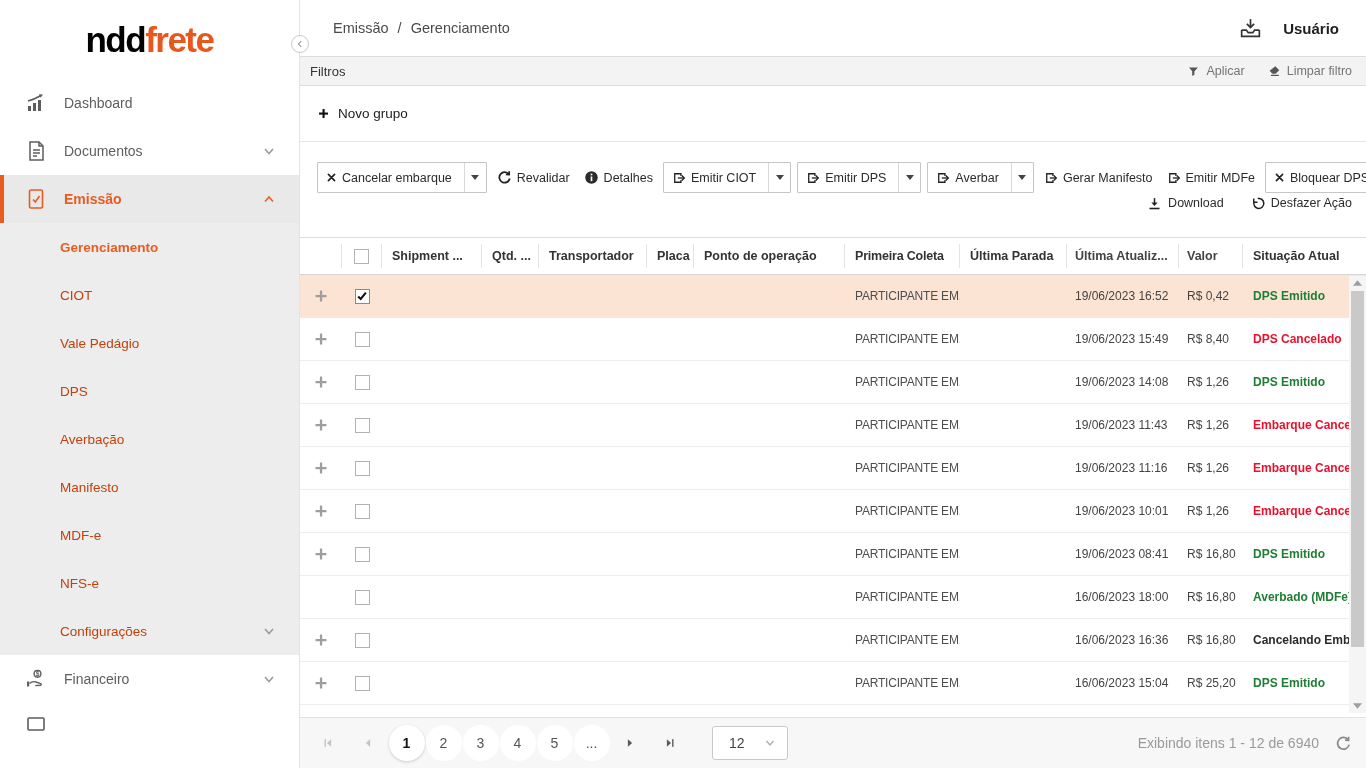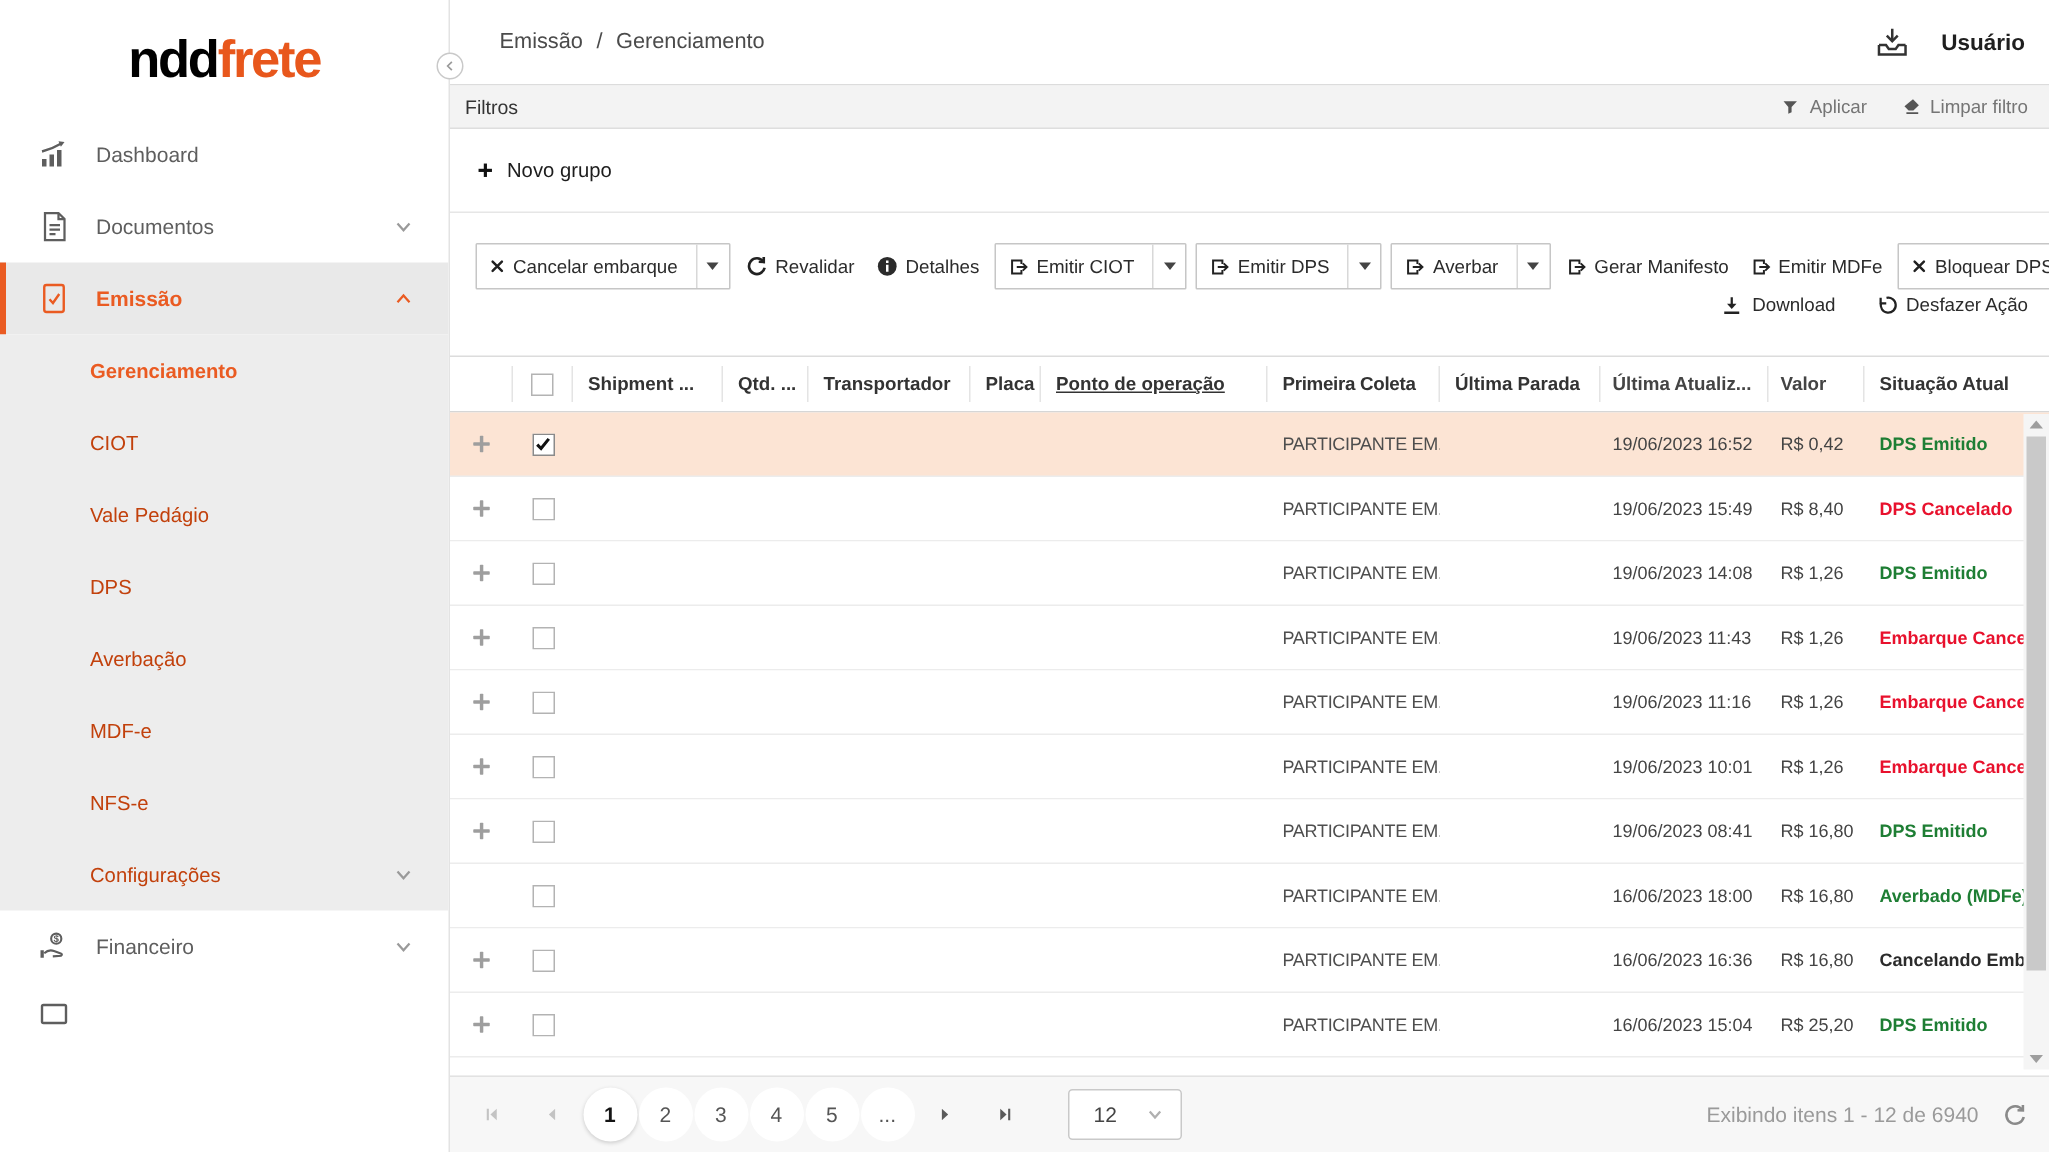--- a/index.html
+++ b/index.html
@@ -23,21 +23,21 @@
   .sub-item { height:48px; display:flex; align-items:center; padding:0 22px 0 60px;
     color:#c2410c; font-size:13.5px; cursor:pointer; }
   .sub-item.active { color:#ea5b22; font-weight:bold; }
   .sub-item .chev { margin-left:auto; width:16px; height:16px; }
   svg { display:block; }
 
   
   .main { position:absolute; left:300px; top:0; right:0; bottom:0; background:#fff; }
   .topbar { height:57px; border-bottom:1px solid #dcdcdc; display:flex; align-items:center; background:#fff; }
   .breadcrumb { margin-left:33px; font-size:14.5px; color:#4b4b4b; display:flex; gap:9px; align-items:center; }
-  .user-area { margin-left:auto; display:flex; align-items:center; gap:19px; padding-right:16px; }
+  .user-area { margin-left:auto; display:flex; align-items:center; gap:19px; padding-right:27px; }
   .user-name { font-weight:bold; font-size:15px; color:#1f1f1f; }
   .collapse-btn { position:absolute; left:291px; top:35px; width:18px; height:18px; border-radius:50%;
     background:#fff; border:1px solid #c9c9c9; z-index:9; display:flex; align-items:center; justify-content:center; }
 
   .filters-bar { height:29px; background:#f3f3f3; border-bottom:1px solid #dedede;
     display:flex; align-items:center; padding:0 14px 0 10px; }
   .filters-title { font-size:13px; color:#333; }
   .filters-actions { margin-left:auto; display:flex; gap:22px; }
   .filter-action { display:flex; align-items:center; gap:6px; font-size:12.5px; color:#757575; cursor:pointer; }
 
@@ -65,21 +65,21 @@
   .grid-header { display:flex; height:37px; align-items:center; border-bottom:1px solid #d6d6d6; }
   .gh-cell { height:24px; display:flex; align-items:center; font-weight:bold; font-size:12.5px; color:#333;
     padding:0 10px; white-space:nowrap; overflow:hidden; border-right:1px solid #e4e4e4; cursor:pointer; }
   .gh-cell.last { border-right:none; }
   .grid-row { display:flex; height:43px; align-items:center; border-bottom:1px solid #ececec; background:#fff; }
   .grid-row.selected { background:#fce4d4; }
   .cell { font-size:12px; color:#4e4e4e; padding:0 10px; white-space:nowrap; overflow:hidden; }
   .c0 { width:42px; padding:0; display:flex; justify-content:center; }
   .c1 { width:40px; padding:0; display:flex; justify-content:center; }
   .c2 { width:100px; } .c3 { width:57px; } .c4 { width:108px; } .c5 { width:47px; }
-  .c6 { width:151px;text-decoration:underline; } .c7 { width:115px; padding-right:2px; letter-spacing:-0.2px; }
+  .c6 { width:151px; } .c7 { width:115px; padding-right:2px; letter-spacing:-0.2px; }
   .c8 { width:107px; } .c9 { width:112px; padding:0 8px; color:#444; }
   .c10 { width:64px; padding:0 8px; color:#444; } .c11 { flex:1; }
   .st-success { color:#1e7e34; font-weight:bold; }
   .st-danger { color:#e8112d; font-weight:bold; }
   .st-neutral { color:#2b2b2b; font-weight:bold; }
   .cb { width:15px; height:15px; border:1px solid #b3b3b3; background:#fff;
     display:flex; align-items:center; justify-content:center; cursor:pointer; }
   .cb.checked { border-color:#8a8a8a; }
   .expand-btn { width:14px; height:14px; cursor:pointer; }
 
@@ -170,20 +170,23 @@
       <div class="sub-item">
         <span>Vale Pedágio</span>
       </div>
       <div class="sub-item">
         <span>DPS</span>
       </div>
       <div class="sub-item">
         <span>Averbação</span>
       </div>
       <div class="sub-item">
+        <span>Manifesto</span>
+      </div>
+      <div class="sub-item">
         <span>MDF-e</span>
       </div>
       <div class="sub-item">
         <span>NFS-e</span>
       </div>
       <div class="sub-item">
         <span>Configurações</span>
         <span class="chev">
           <svg viewBox="0 0 16 16" fill="none" stroke="#9a9a9a" stroke-width="1.5">
               <polyline points="4,6 8,10.5 12,6"></polyline>

